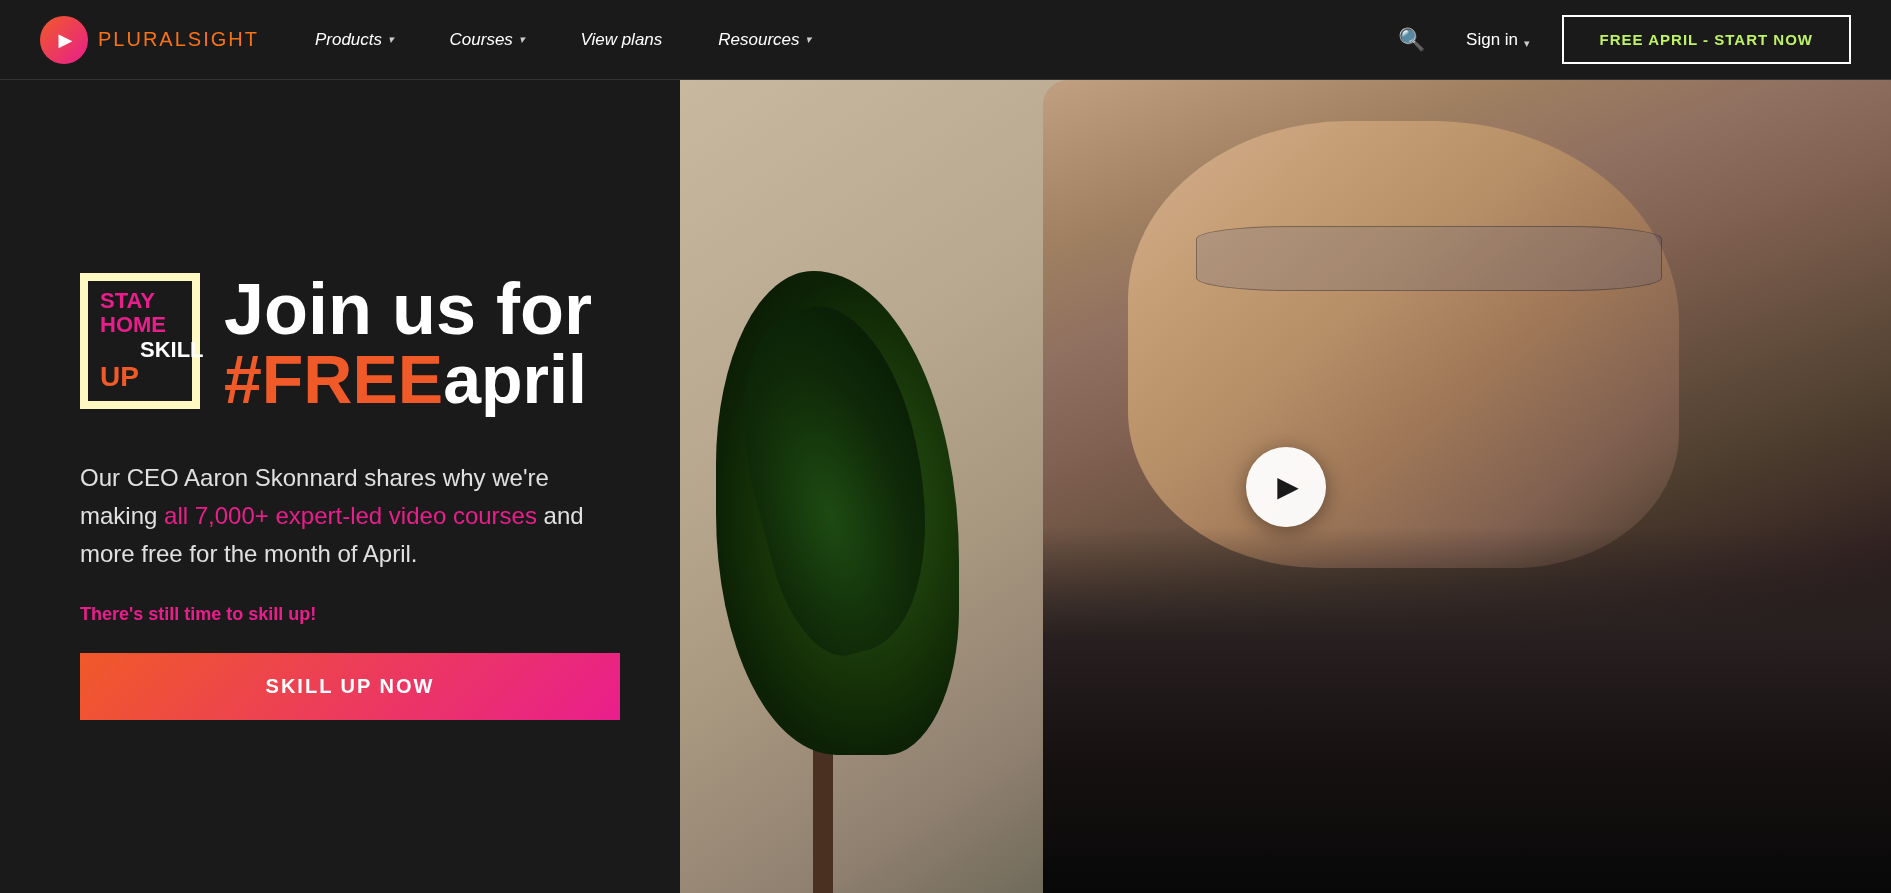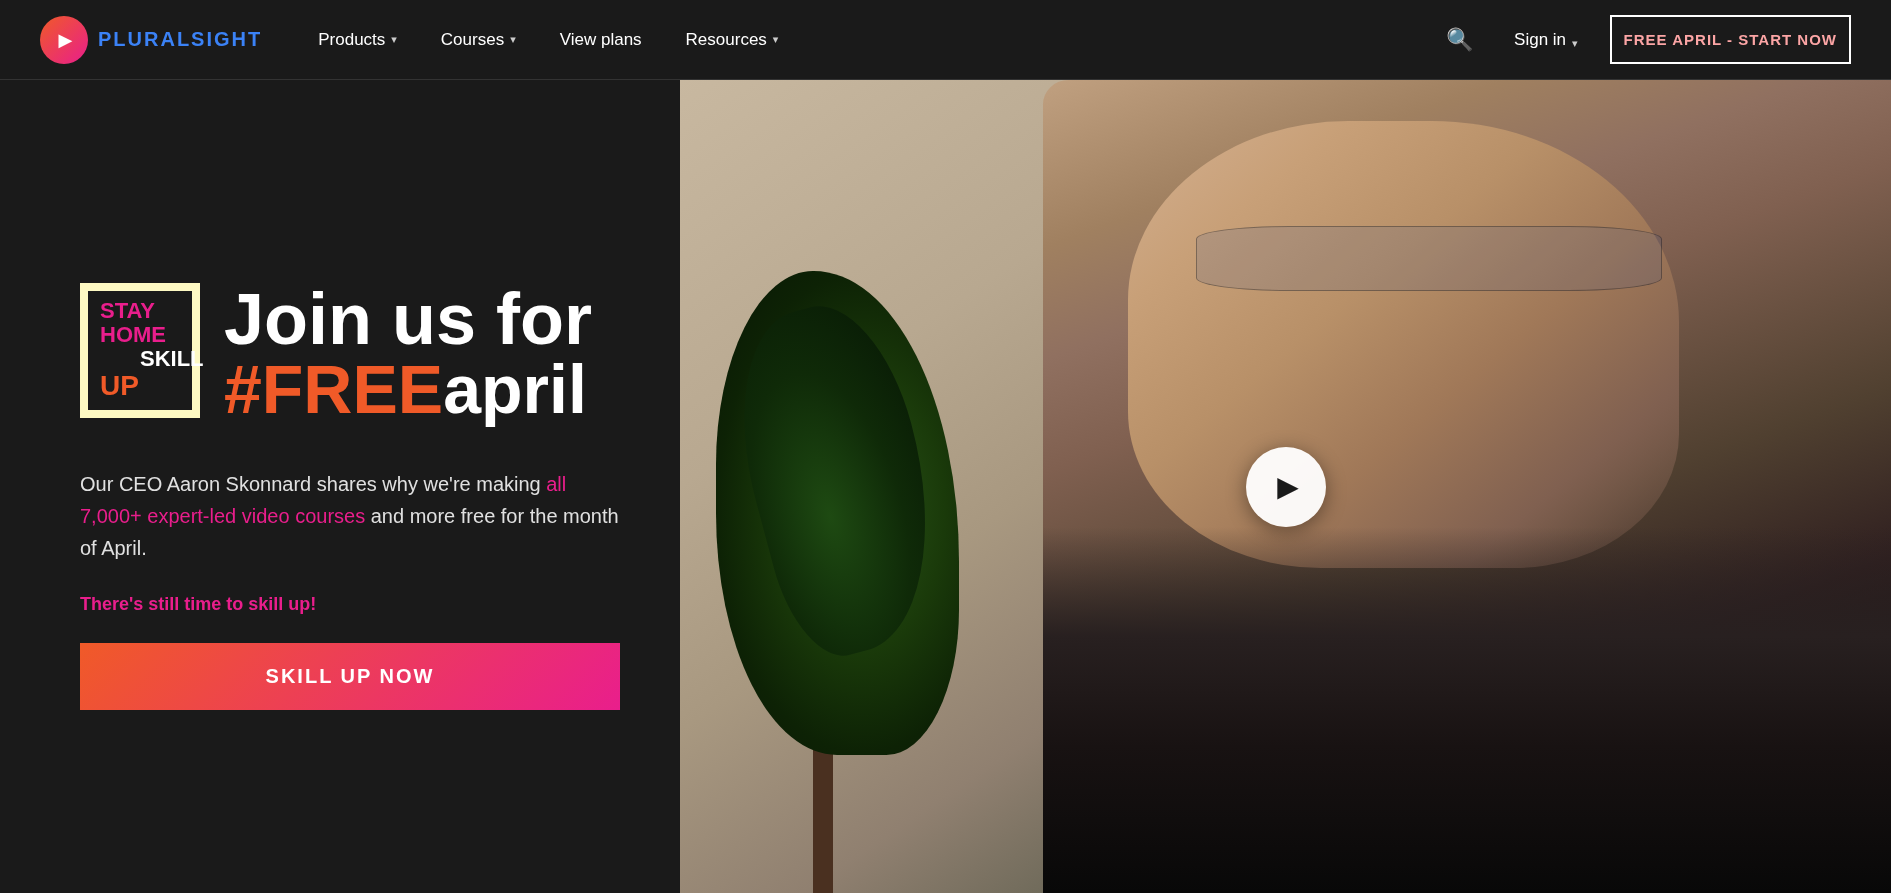--- a/index.html
+++ b/index.html
@@ -46,32 +46,33 @@
     }
 
     .logo-icon::after {
       content: '▶';
       color: white;
       font-size: 18px;
       margin-left: 3px;
     }
 
     .logo-text {
-      color: #3b82f6;
+      color: #f97316;
       font-size: 20px;
-      font-weight: 700;
+      font-weight: 400;
       letter-spacing: 2px;
       text-transform: uppercase;
     }
 
     .nav-links {
       display: flex;
       align-items: flex-start;
-      gap: 12px;
+      gap: 24px;
       flex: 1;
+      font-style: italic;
     }
 
     .nav-item {
       color: #fff;
       font-size: 17px;
       font-weight: 400;
       padding: 8px 16px;
       cursor: pointer;
       display: flex;
       align-items: center;
@@ -108,25 +109,25 @@
       cursor: pointer;
       display: flex;
       align-items: flex-end;
       gap: 6px;
       padding: 8px 12px;
     }
 
     .cta-btn {
       background: transparent;
       border: 2px solid #fff;
-      color: #fca5a5;
+      color: #bef264;
       font-size: 15px;
       font-weight: 700;
       letter-spacing: 1px;
-      padding: 14px 12px;
+      padding: 14px 36px;
       cursor: pointer;
       text-transform: uppercase;
       white-space: nowrap;
     }
 
     
     .hero {
       background: #1a1a1a;
       display: flex;
       min-height: 813px;
@@ -256,21 +257,21 @@
 
     .hero-free {
       color: #f05a28;
     }
 
     .hero-april {
       color: #fff;
     }
 
     .hero-description {
-      font-size: 20px;
+      font-size: 24px;
       color: #e0e0e0;
       line-height: 1.6;
       margin-bottom: 30px;
       max-width: 580px;
     }
 
     .hero-highlight {
       color: #e91e8c;
     }
 

